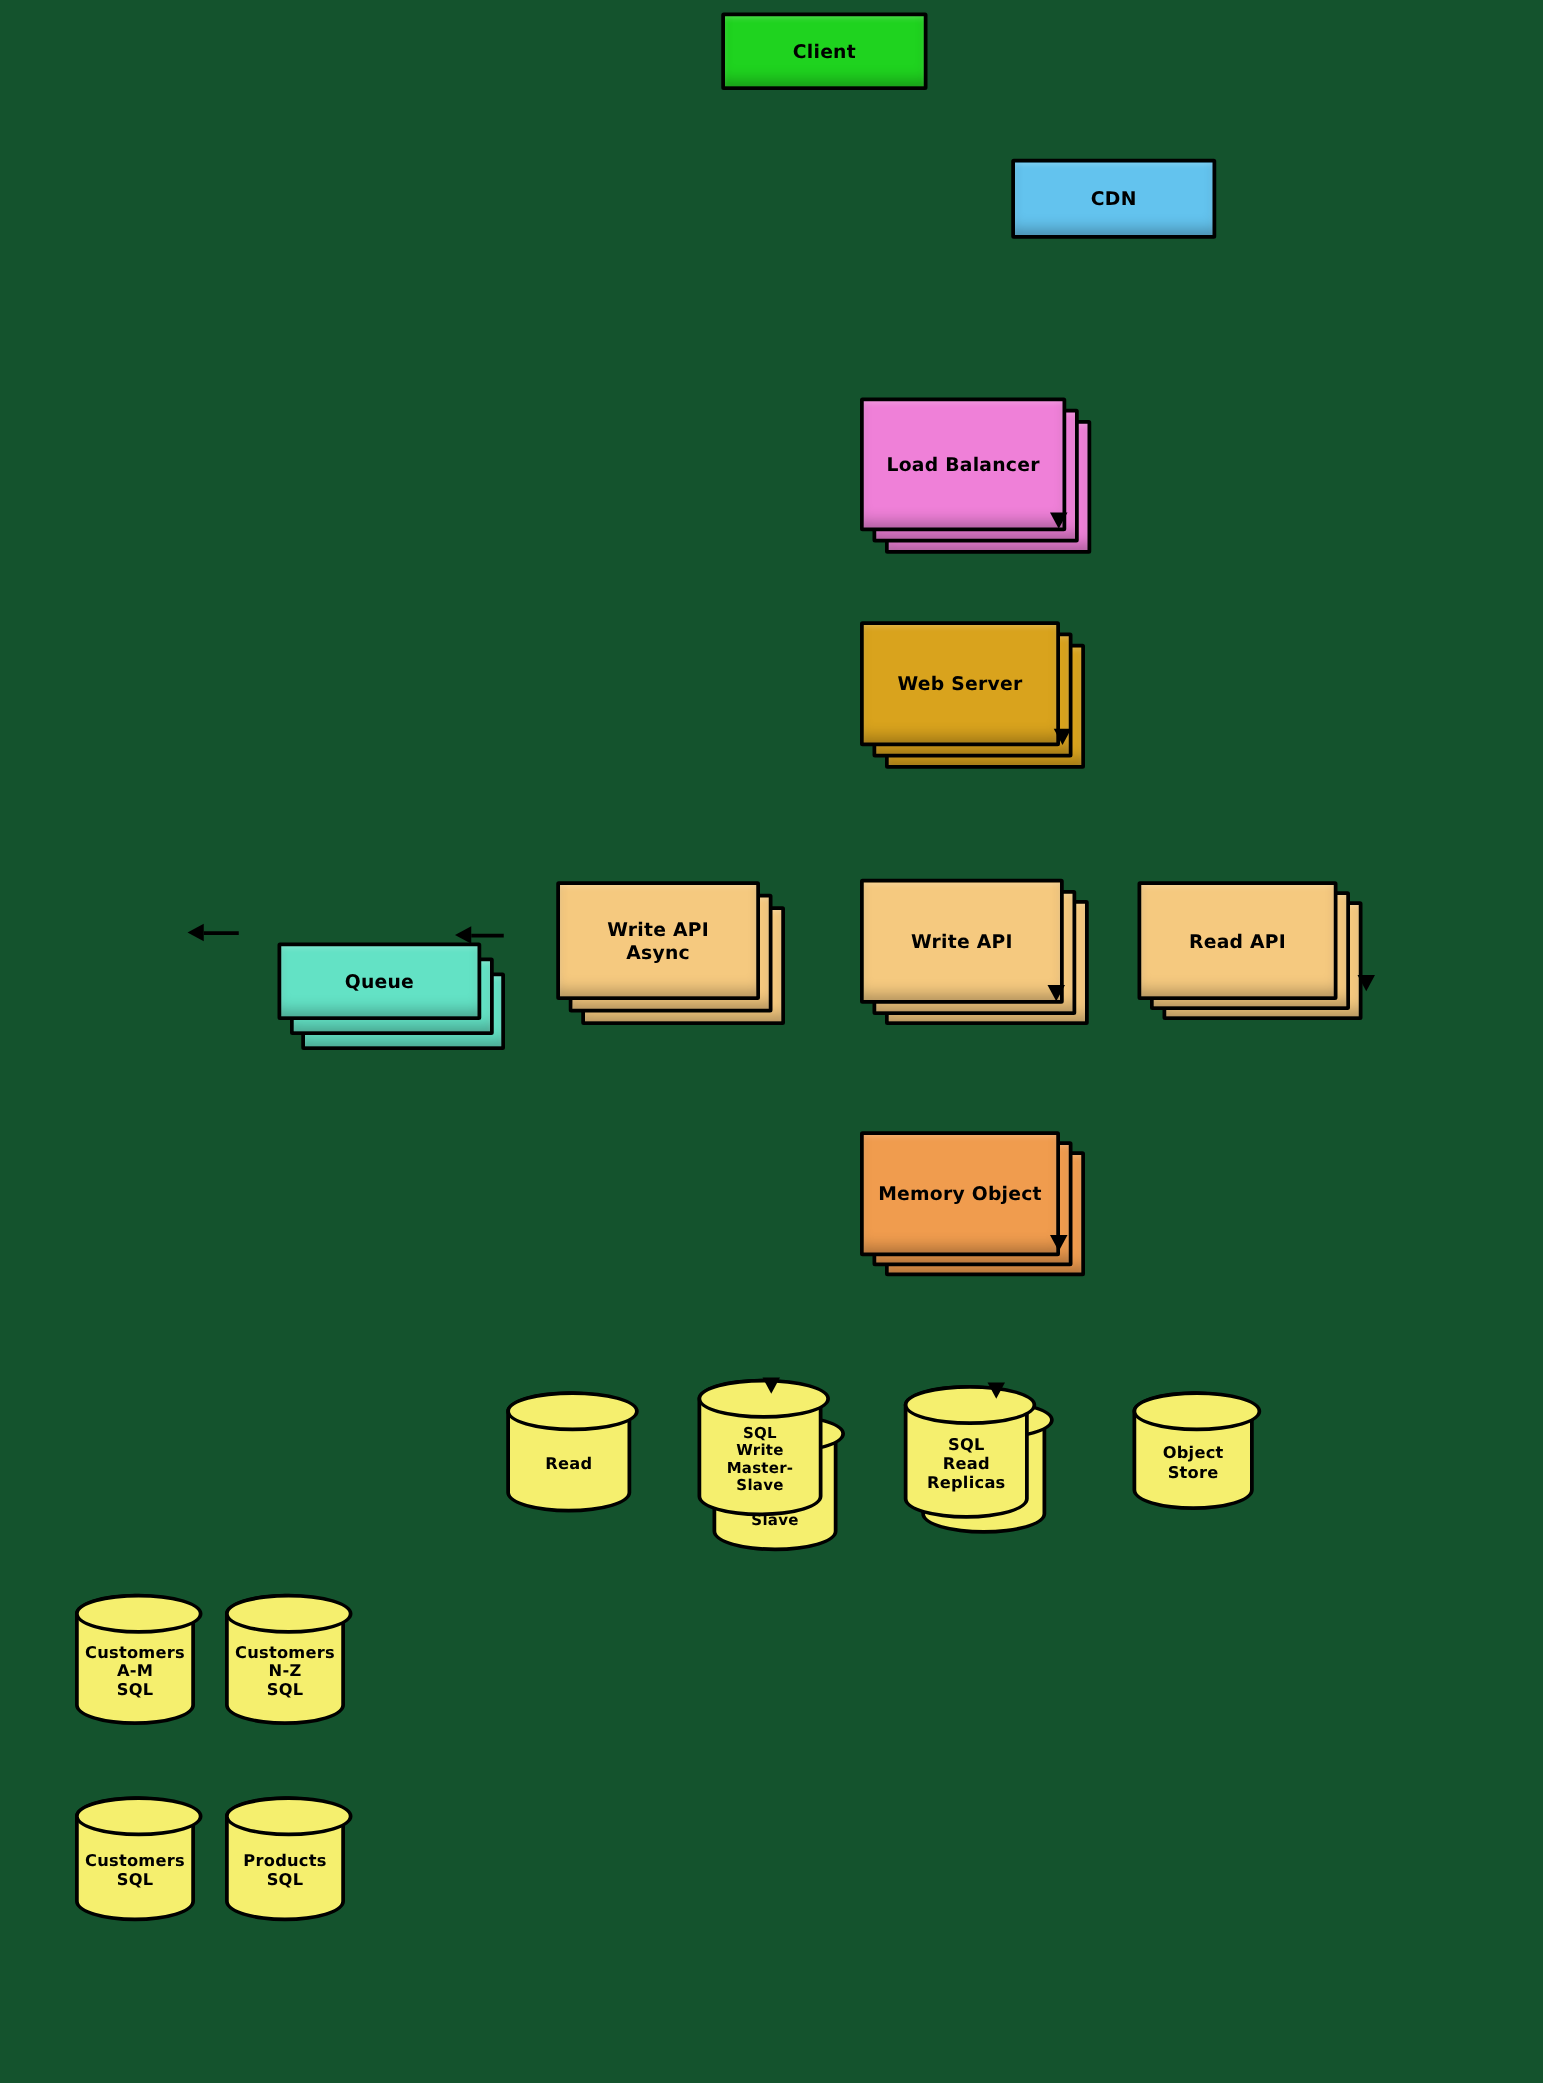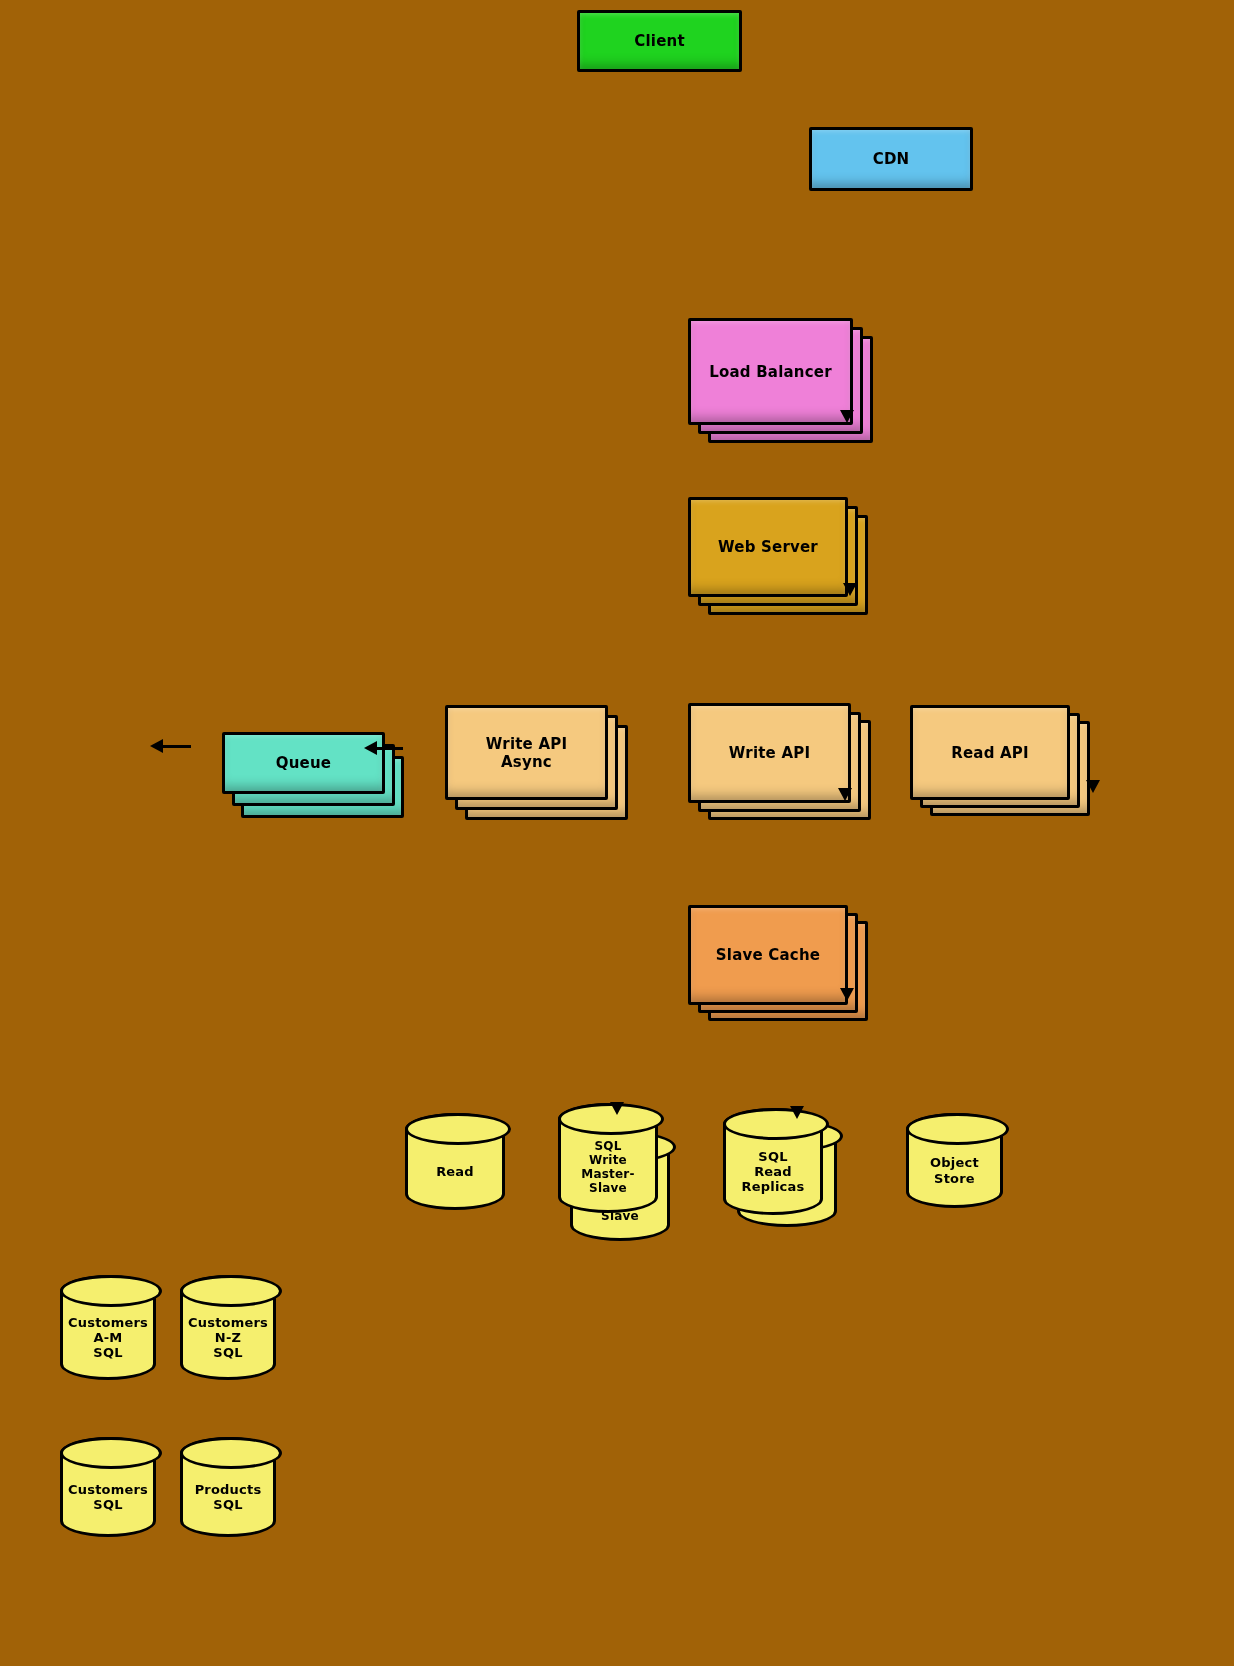--- a/index.html
+++ b/index.html
@@ -1,18 +1,18 @@
 <!DOCTYPE html>
 <html><head>
 <meta charset="utf-8">
 <style>
   * { box-sizing: border-box; margin: 0; padding: 0; }
   html, body { background: #000; }
   body { font-family: "DejaVu Sans", sans-serif; }
-  .stage { position: relative; width: 1234px; height: 1666px; background: #a16207; overflow: hidden; }
+  .stage { position: relative; width: 1234px; height: 1666px; background: #14532d; overflow: hidden; }
 
   .node { position: absolute; }
 
   .box {
     position: absolute; left: 0; top: 0; width: 100%; height: 100%;
     background: var(--c); border: 3px solid #000;
     box-shadow: inset 0 -10px 12px -6px rgba(0,0,0,0.30),
                 inset 0 2px 6px -2px rgba(255,255,255,0.35);
     display: flex; align-items: center; justify-content: center;
     border-radius: 2px;
@@ -72,21 +72,21 @@
 
   <div class="node" style="left: 688px; top: 497px; width: 160px; height: 100px; --c: #d9a31d;">
     <div class="box" style="transform:translate(20px,18px)"></div>
     <div class="box" style="transform:translate(10px,9px)"></div>
     <div class="box">
       <span class="label">Web Server</span>
     </div>
   </div>
 
 
-  <div class="node" style="left: 222px; top: 732px; width: 163px; height: 62px; --c: #63e2c5;">
+  <div class="node" style="left: 222px; top: 754px; width: 163px; height: 62px; --c: #63e2c5;">
     <div class="box" style="transform:translate(19px,24px)"></div>
     <div class="box" style="transform:translate(10px,12px)"></div>
     <div class="box">
       <span class="label">Queue</span>
     </div>
   </div>
 
   <div class="node" style="left: 445px; top: 705px; width: 163px; height: 95px; --c: #f5c97f;">
     <div class="box" style="transform:translate(20px,20px)"></div>
     <div class="box" style="transform:translate(10px,10px)"></div>
@@ -109,21 +109,21 @@
     <div class="box" style="transform:translate(10px,8px)"></div>
     <div class="box">
       <span class="label">Read API</span>
     </div>
   </div>
 
   <div class="node" style="left: 688px; top: 905px; width: 160px; height: 100px; --c: #f09c4e;">
     <div class="box" style="transform:translate(20px,16px)"></div>
     <div class="box" style="transform:translate(10px,8px)"></div>
     <div class="box">
-      <span class="label">Slave Cache</span>
+      <span class="label">Memory Object</span>
     </div>
   </div>
 
   <div class="node" style="left: 405px; top: 1113px; width: 100px; height: 97px; --c: #f5ef6e;">
     <div class="cyl">
       <span class="label">Read</span>
     </div>
   </div>
 
   <div class="node" style="left: 558px; top: 1103px; width: 100px; height: 110px; --c: #f5ef6e;">

